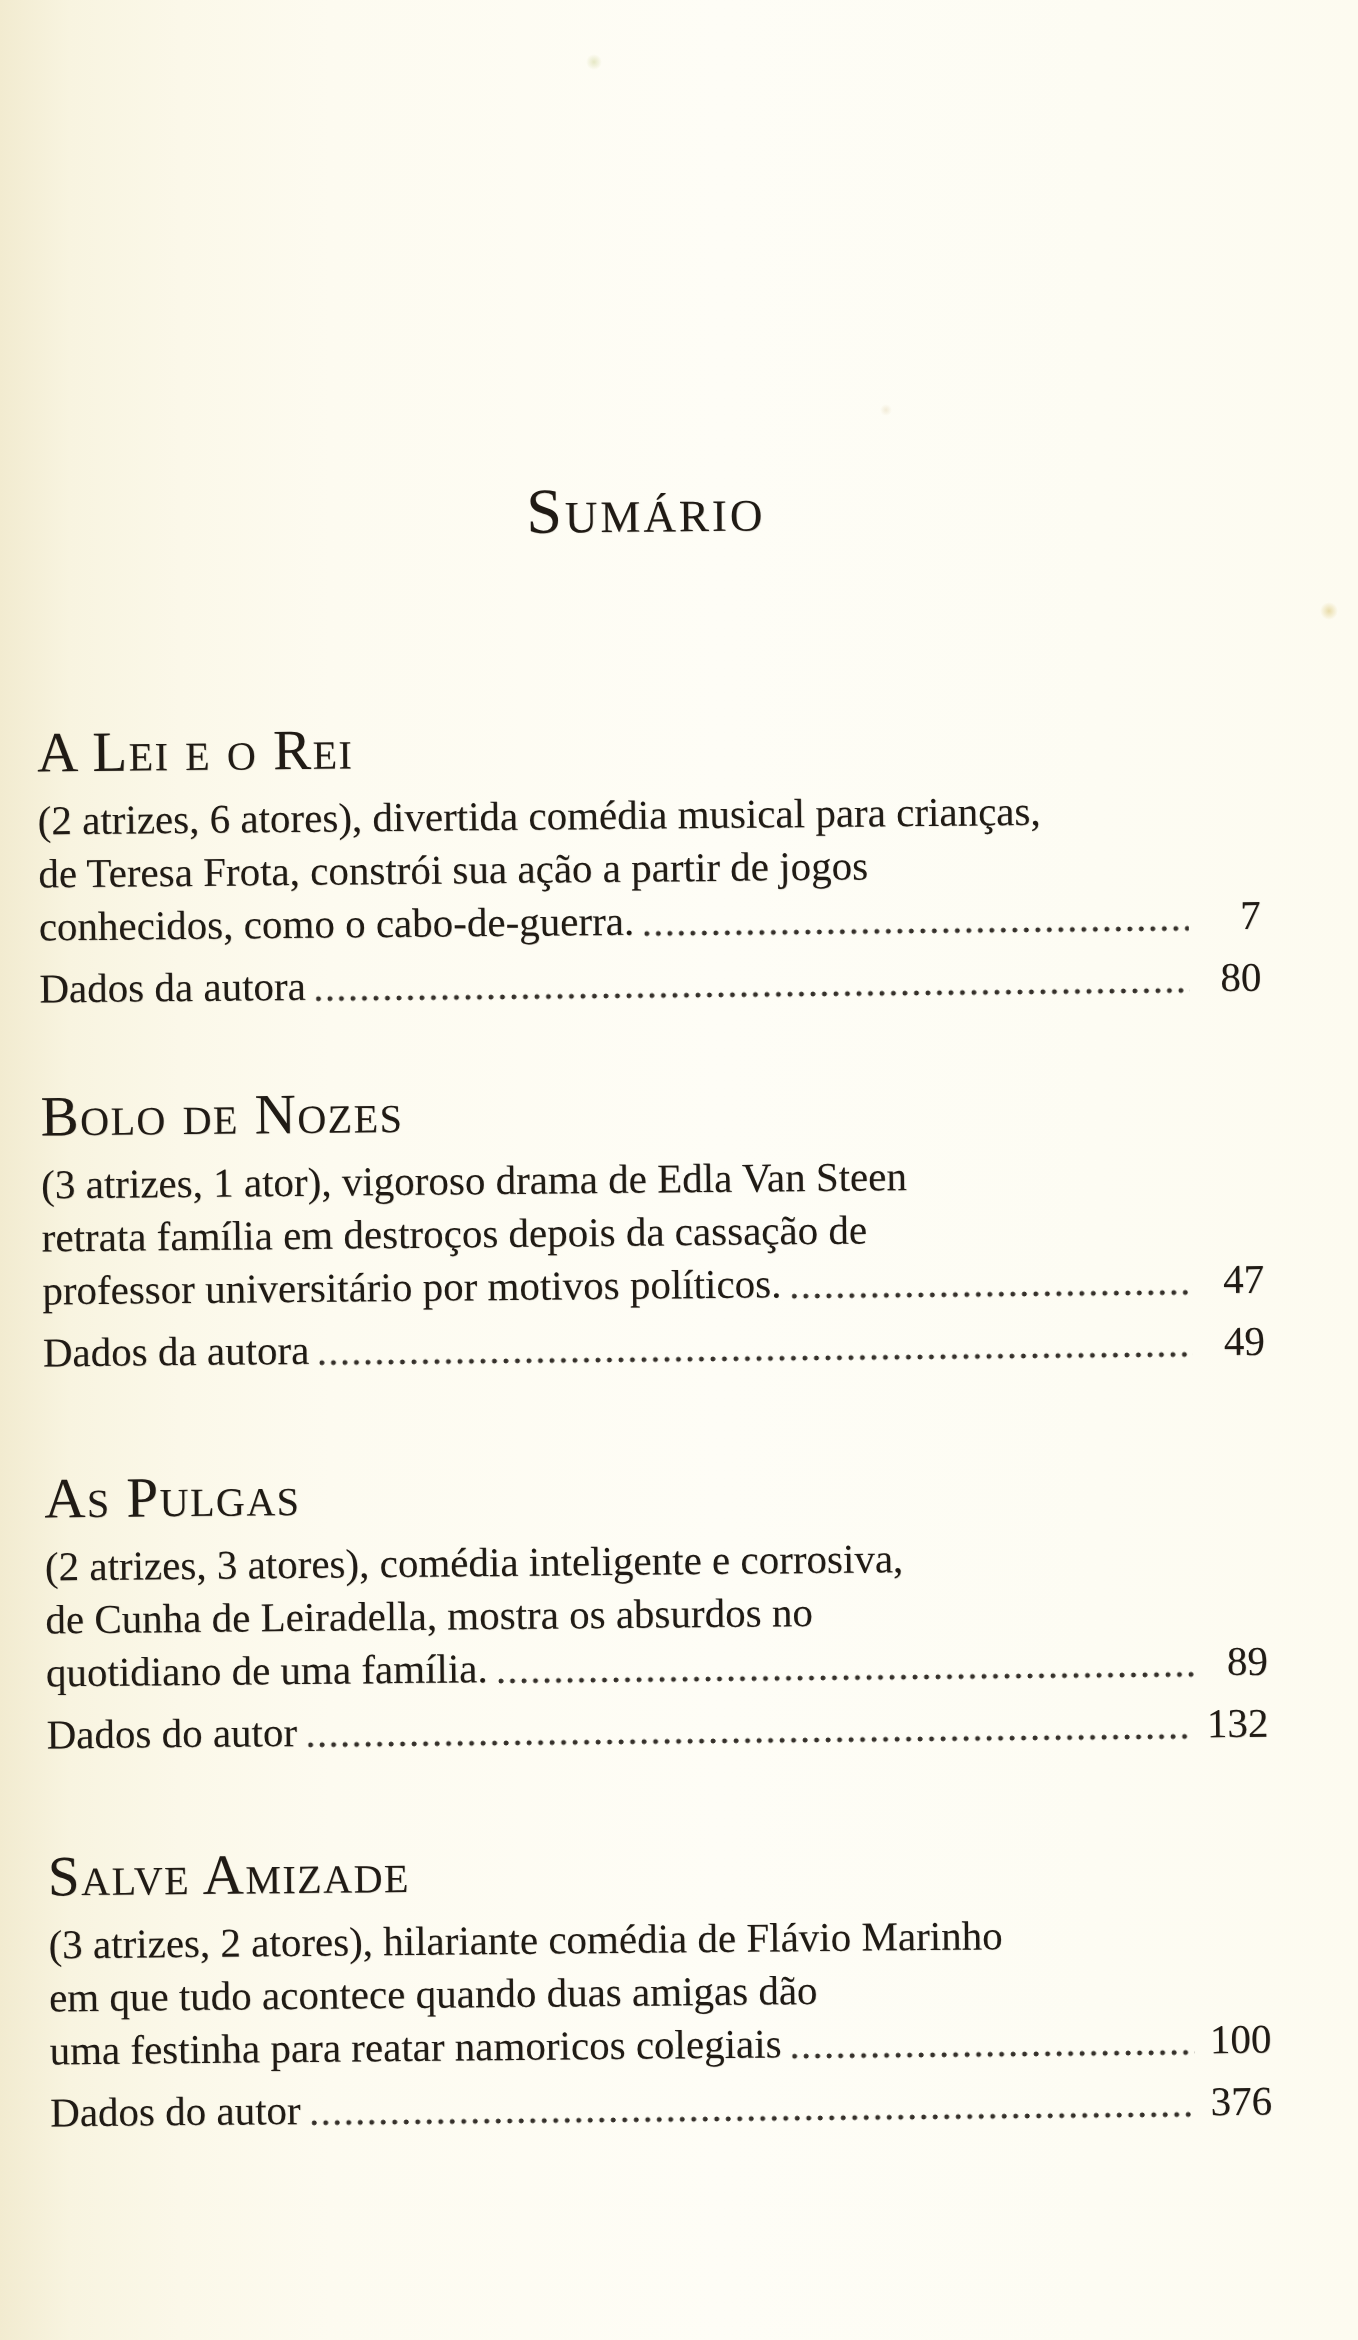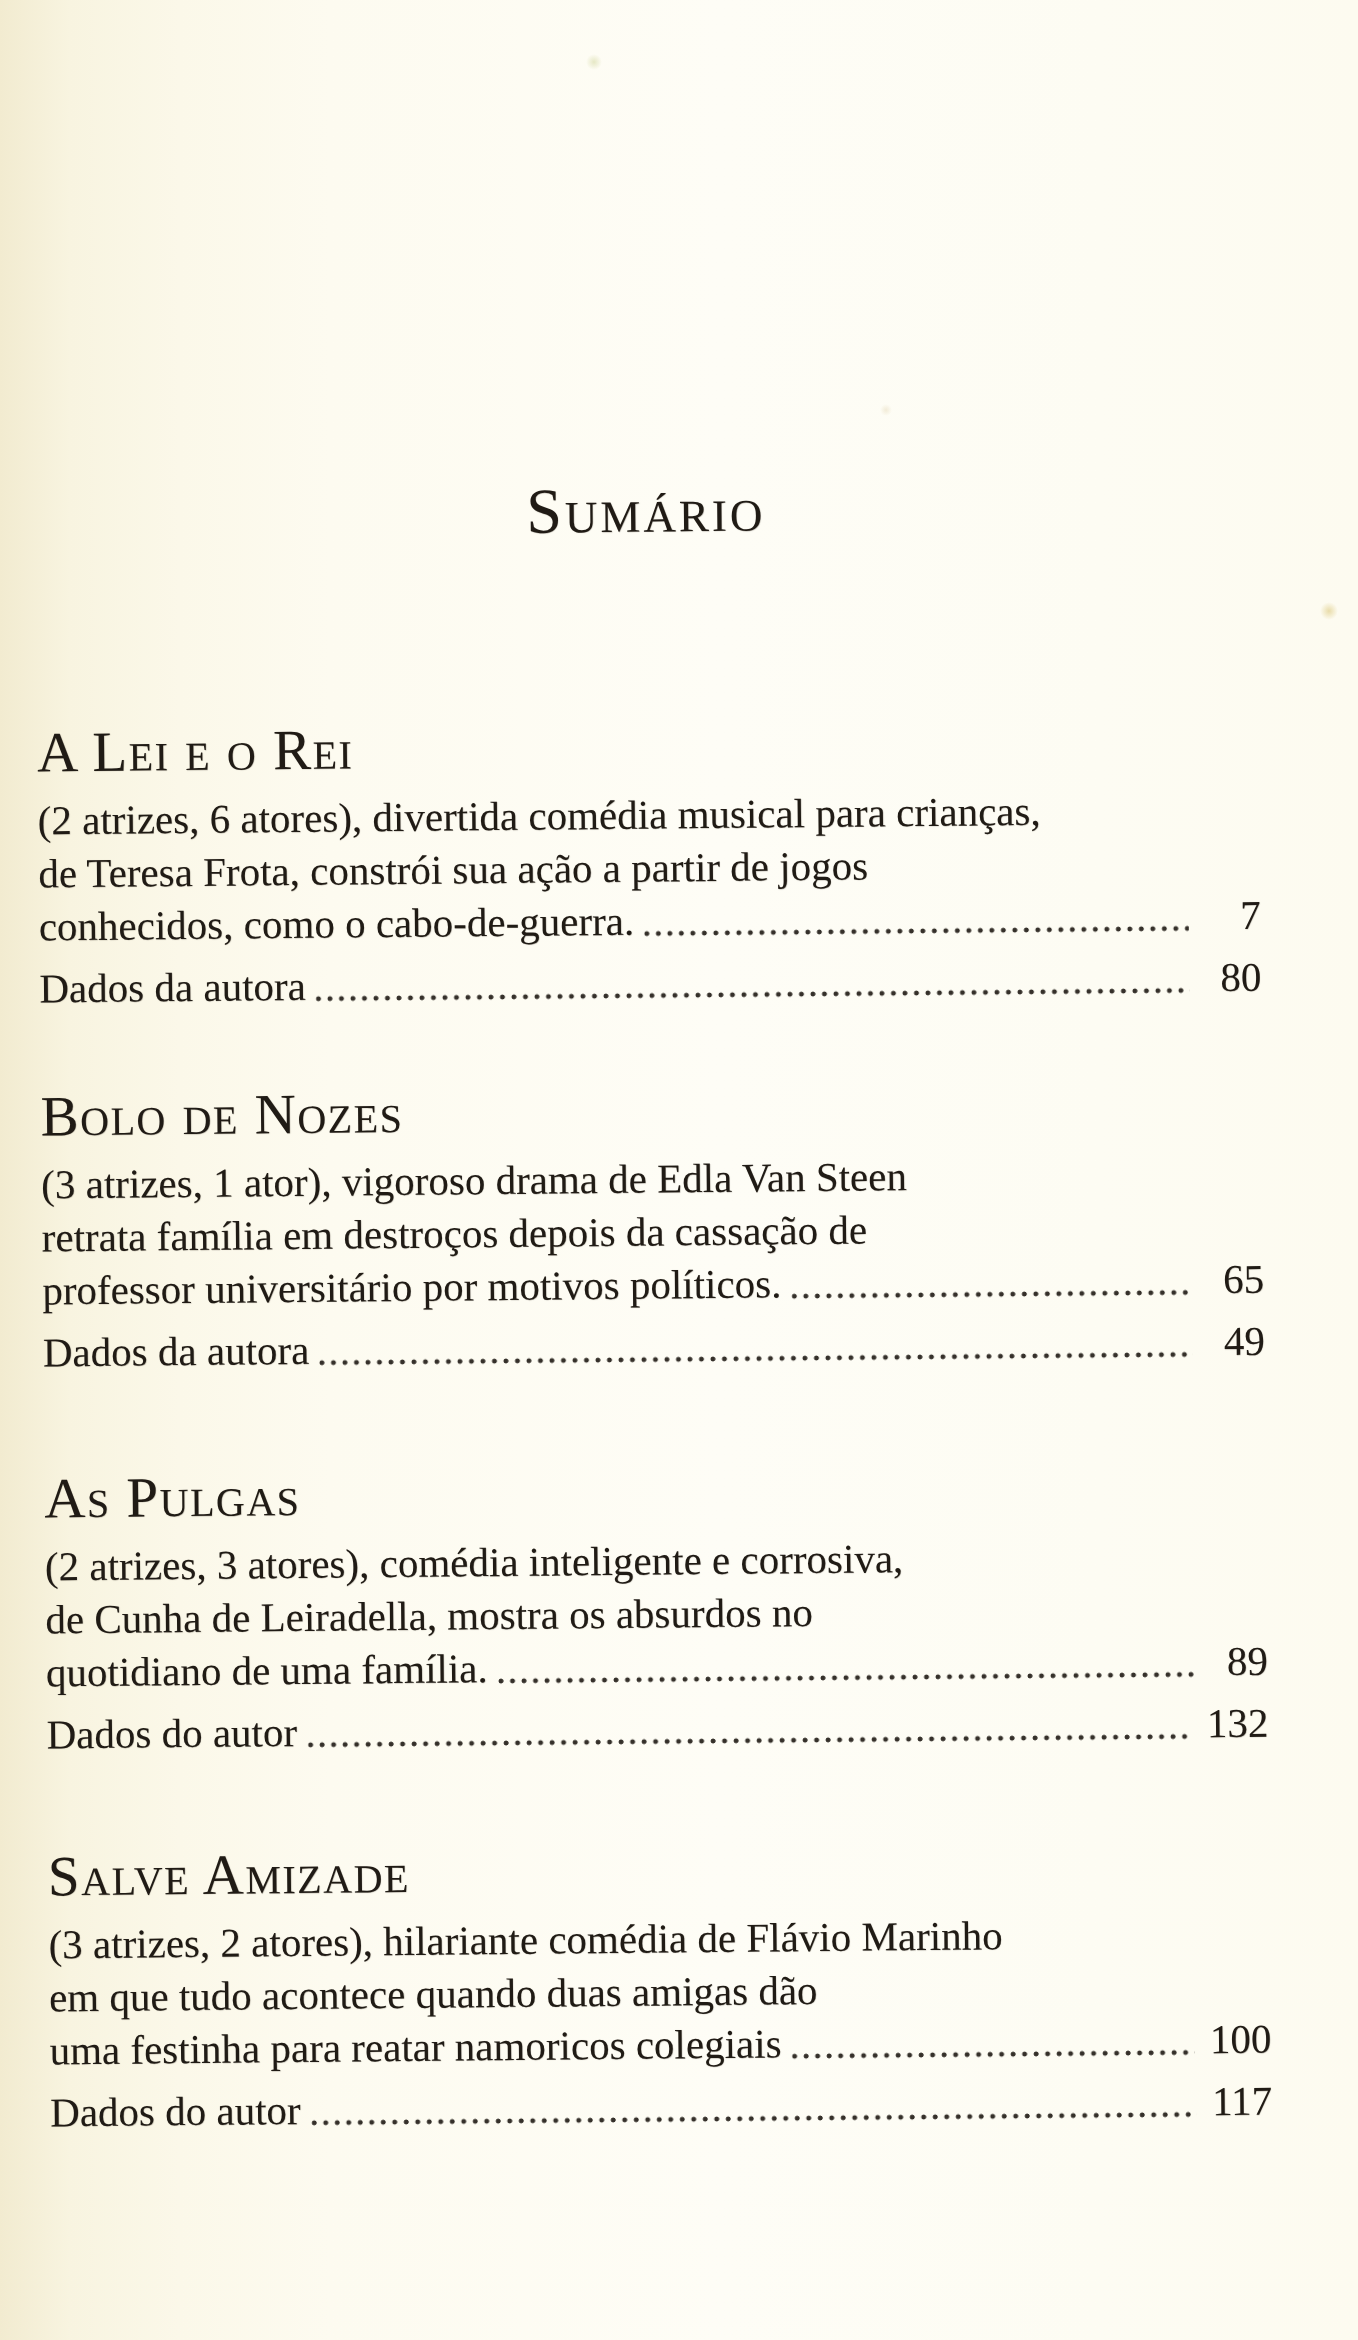--- a/index.html
+++ b/index.html
@@ -137,21 +137,21 @@
       </div>
     </div>
 
     <div class="entry e1">
       <div class="entry-heading">Bolo de Nozes</div>
       <div class="desc-line">(3 atrizes, 1 ator), vigoroso drama de Edla Van Steen</div>
       <div class="desc-line">retrata família em destroços depois da cassação de</div>
       <div class="toc-row">
         <span class="row-text">professor universitário por motivos políticos.</span>
         <span class="leader"></span>
-        <span class="page-num">65</span>
+        <span class="page-num">47</span>
       </div>
       <div class="toc-row author-row">
         <span class="row-text">Dados da autora</span>
         <span class="leader"></span>
         <span class="page-num">49</span>
       </div>
     </div>
 
     <div class="entry e2">
       <div class="entry-heading">As Pulgas</div>
@@ -174,18 +174,18 @@
       <div class="desc-line">(3 atrizes, 2 atores), hilariante comédia de Flávio Marinho</div>
       <div class="desc-line">em que tudo acontece quando duas amigas dão</div>
       <div class="toc-row">
         <span class="row-text">uma festinha para reatar namoricos colegiais</span>
         <span class="leader"></span>
         <span class="page-num">100</span>
       </div>
       <div class="toc-row author-row">
         <span class="row-text">Dados do autor</span>
         <span class="leader"></span>
-        <span class="page-num">117</span>
+        <span class="page-num">376</span>
       </div>
     </div>
 
   </div>
 </div>
 
 </body></html>

